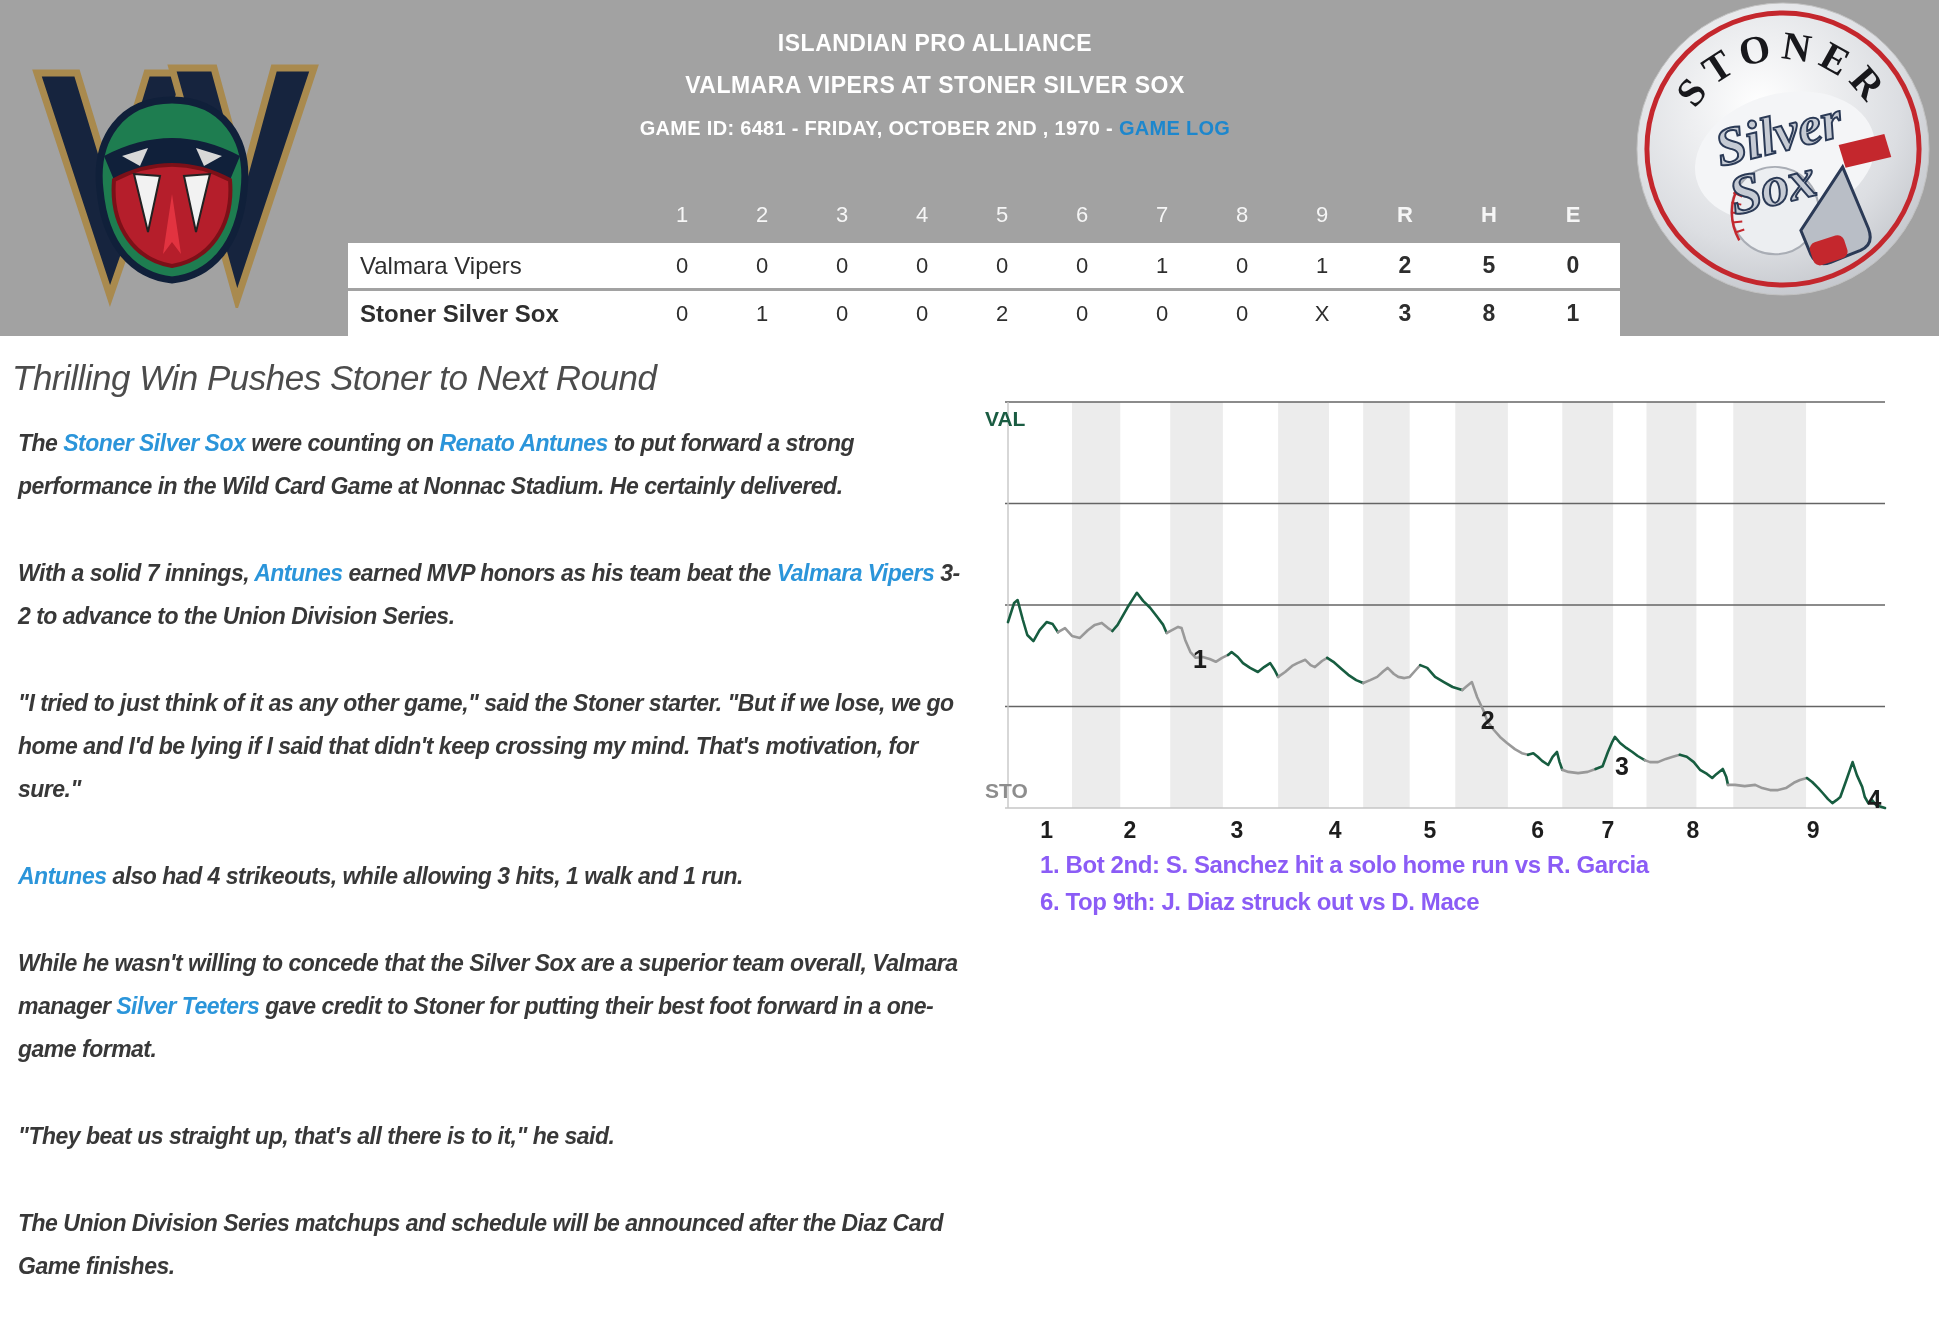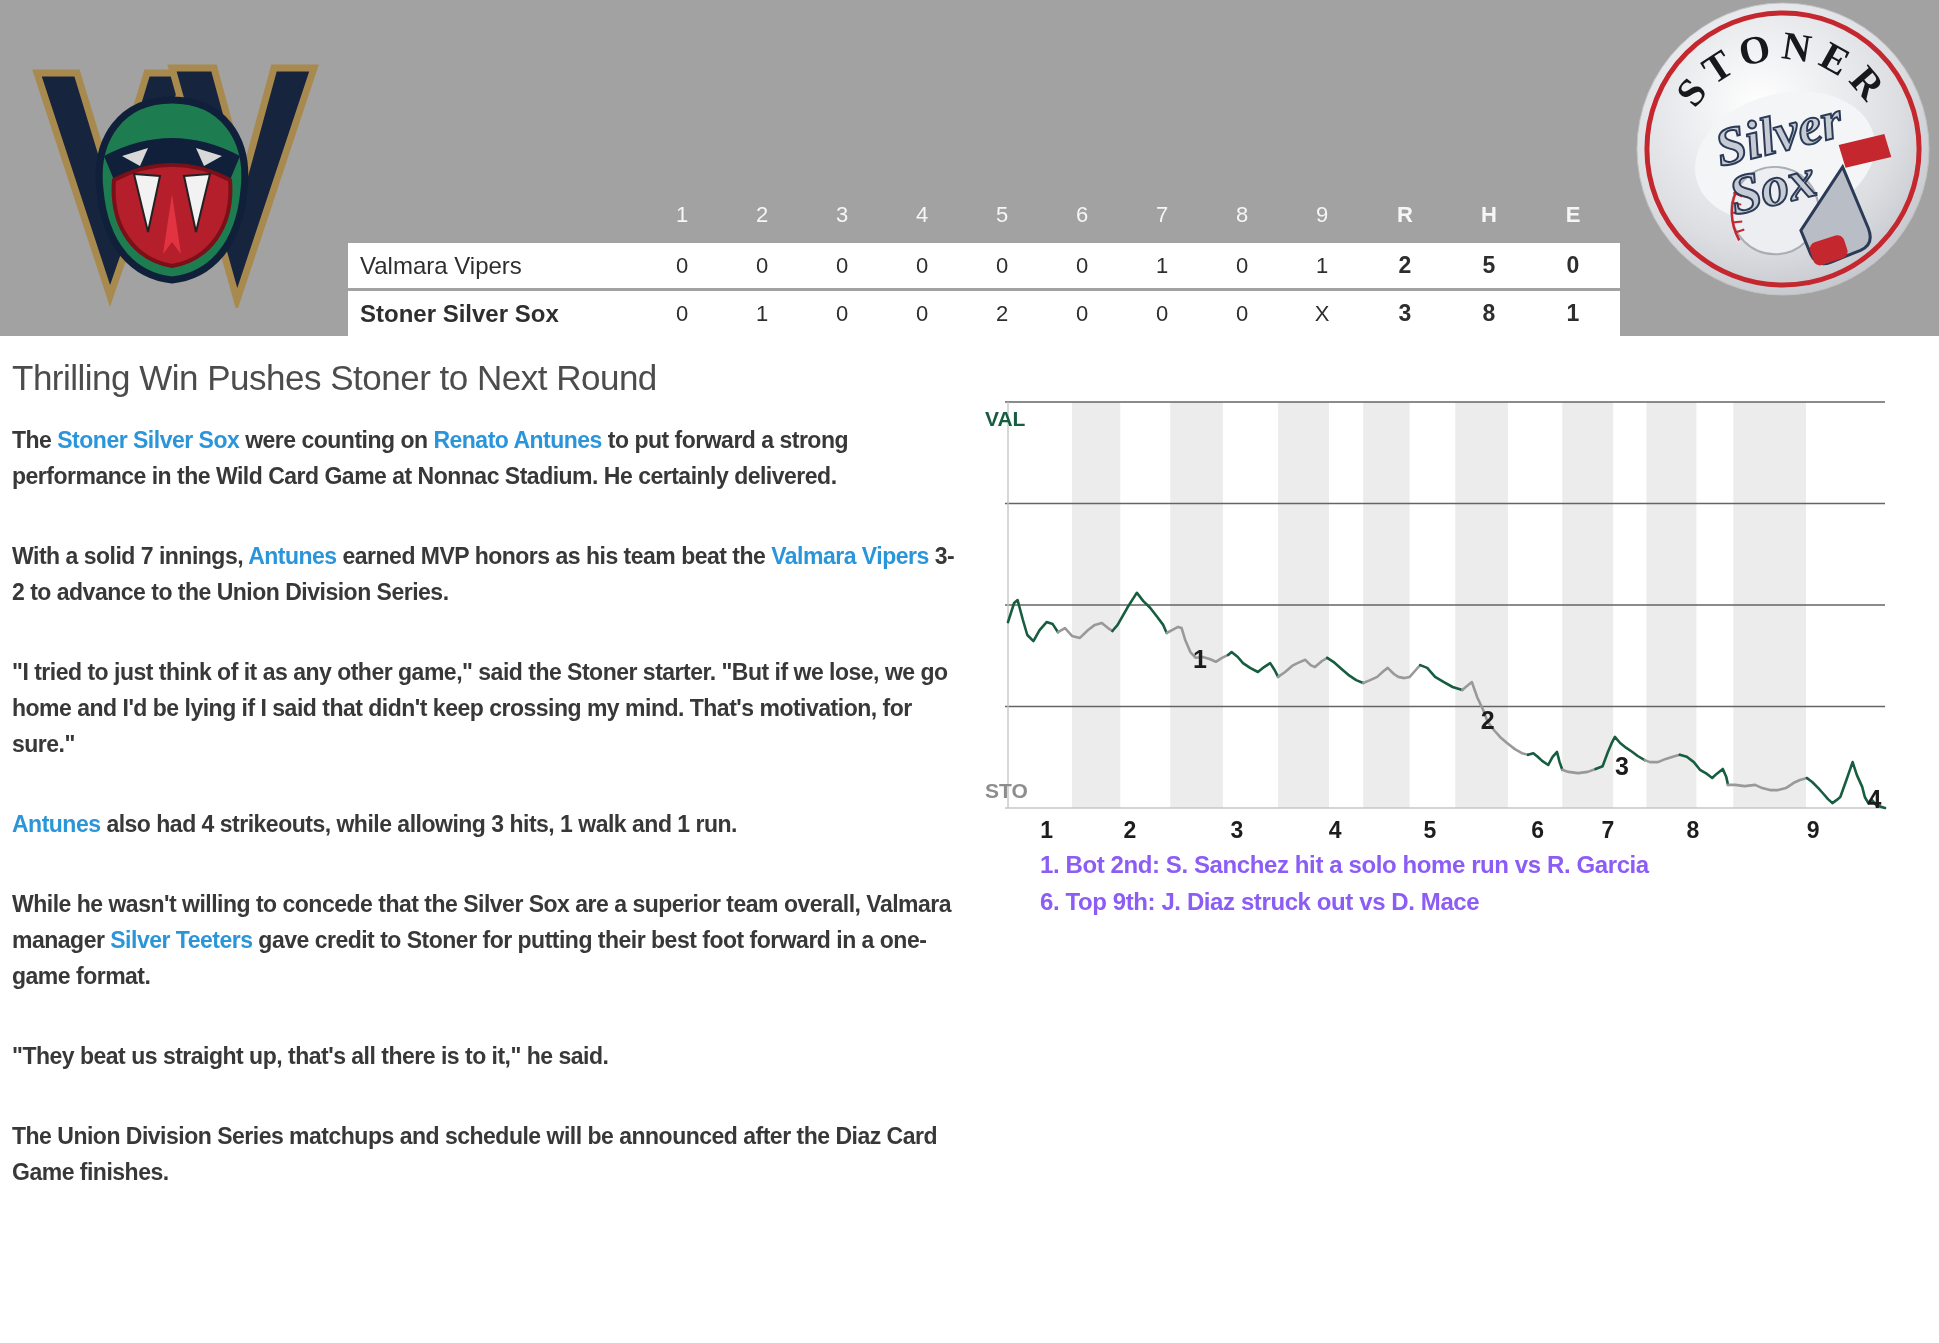--- a/index.html
+++ b/index.html
@@ -22,24 +22,24 @@
   .ls-row{display:grid;grid-template-columns:294px repeat(9,80px) 86px 82px 86px;align-items:center;}
   .ls-head{height:50px;color:#f6f6f6;font-size:22px;}
   .ls-cell{text-align:center;}
   .ls-head .rhe{font-weight:700;}
   .ls-line{background:#ffffff;height:45px;margin-top:3px;font-size:22px;color:#2e2e2e;}
   .ls-line .team{text-align:left;padding-left:12px;font-size:24px;}
   .ls-line .rhe{font-weight:700;font-size:23px;}
   .ls-line.boldrow .team{font-weight:700;}
 
   
-  #article{position:absolute;left:12px;top:350px;width:952px;}
+  #article{position:absolute;left:12px;top:350px;width:952px;font-style:italic;}
   #headline{font-size:35px;font-weight:400;color:#4c4c4c;letter-spacing:-.5px;margin:8px 0 24px 0;}
-  #article-paragraphs p{font-size:23px;font-weight:700;letter-spacing:-.5px;line-height:36px;
-                        color:#383838;margin:0 0 44px 0;}
+  #article-paragraphs p{font-size:23px;font-weight:700;letter-spacing:-.5px;line-height:43px;
+                        color:#383838;margin:0 0 44px 6px;}
   #article-paragraphs a.plink{color:#2b95da;text-decoration:none;cursor:pointer;}
 
   
   #wp-chart{position:absolute;left:985px;top:396px;}
   #chart-events{position:absolute;left:1040px;top:846px;}
   .event-line{font-size:24px;font-weight:700;color:#8b5cf6;line-height:37px;letter-spacing:-.4px;}
 </style>
 </head>
 <body>
 
@@ -82,20 +82,27 @@
       <path d="M106,186 C96,204 96,224 106,242" stroke="#c4272d" stroke-width="2.5" fill="none"></path>
       <path d="M100,194 l9,4 M98,204 l10,2 M98,214 l10,1 M99,224 l10,-1 M102,234 l9,-3" stroke="#c4272d" stroke-width="2"></path>
       <path d="M210,168 l26,62 q6,16 -8,22 l-30,12 q-14,5 -20,-8 l-10,-24 z" fill="#b9bec6" stroke="#2b3a56" stroke-width="3"></path>
       <rect x="178" y="240" width="36" height="24" rx="7" fill="#c4272d" transform="rotate(-18 196 252)"></rect>
       <path d="M206,146 l46,-11 l7,23 l-46,11 z" fill="#c4272d"></path>
       <text x="150" y="152" text-anchor="middle" transform="rotate(-14 150 152)" font-size="54" font-style="italic" font-weight="bold" fill="#c6cbd4" stroke="#2b3a56" stroke-width="2" font-family="Liberation Serif, DejaVu Serif, serif">Silver</text>
       <text x="144" y="206" text-anchor="middle" transform="rotate(-14 144 206)" font-size="56" font-style="italic" font-weight="bold" fill="#c6cbd4" stroke="#2b3a56" stroke-width="2" font-family="Liberation Serif, DejaVu Serif, serif">Sox</text>
     </svg>
   </div>
 
+  <div id="header-center">
+    <div class="hdr-line1">ISLANDIAN PRO ALLIANCE</div>
+    <div class="hdr-line2">VALMARA VIPERS AT STONER SILVER SOX</div>
+    <div class="hdr-line3">
+      <span>GAME ID: 6481 - FRIDAY, OCTOBER 2ND , 1970 - </span><a>GAME LOG</a>
+    </div>
+  </div>
 
   <div id="linescore">
       <div class="ls-row ls-head">
         <span class="ls-cell"></span>
         <span class="ls-cell">1</span>
         <span class="ls-cell">2</span>
         <span class="ls-cell">3</span>
         <span class="ls-cell">4</span>
         <span class="ls-cell">5</span>
         <span class="ls-cell">6</span>

